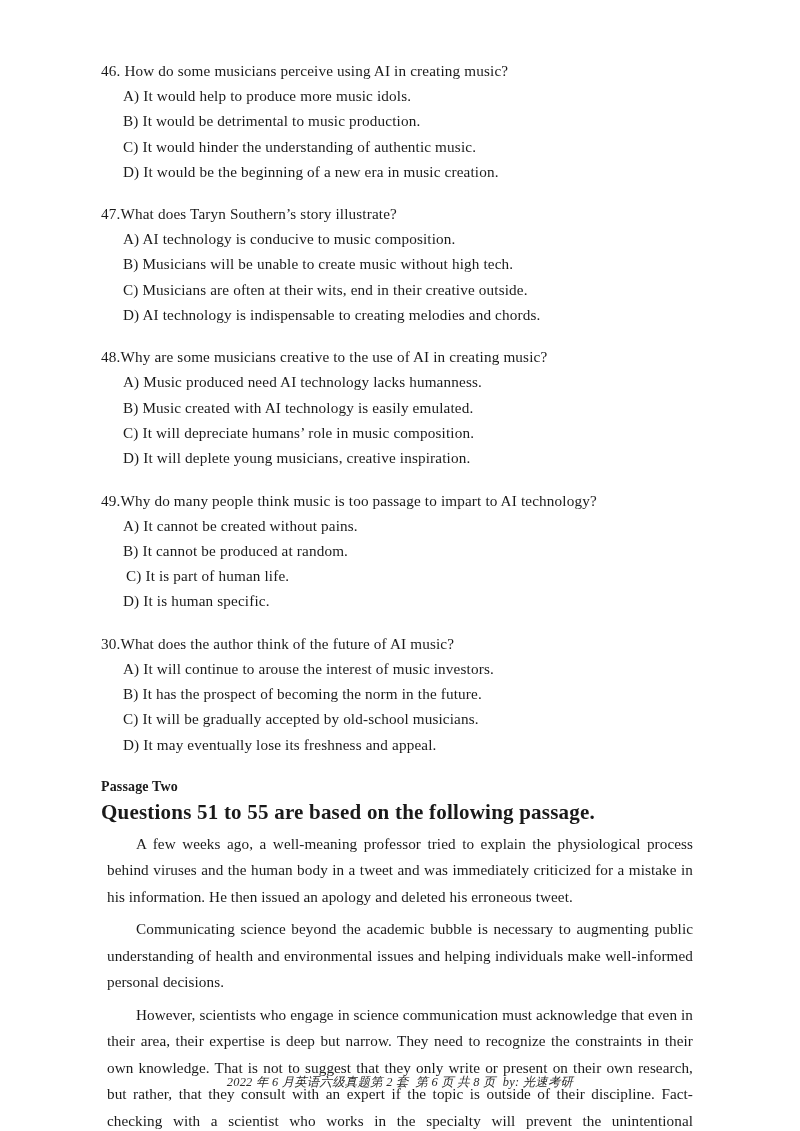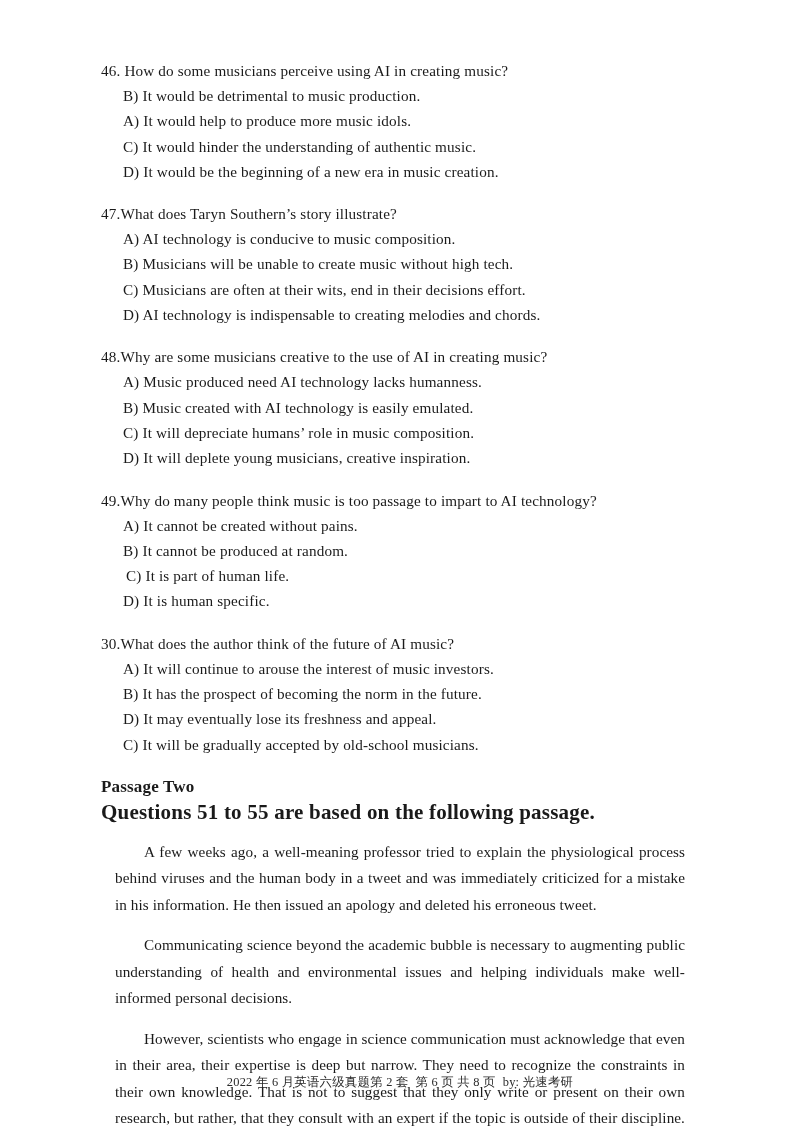--- a/index.html
+++ b/index.html
@@ -51,21 +51,21 @@
     padding-left: 22px;
     letter-spacing: 0.01em;
     white-space: nowrap;
   }
   .option-line.indent-extra {
     padding-left: 25px;
   }
 
   
   .passage-heading {
-    font-size: 17px;
+    font-size: 14px;
     line-height: 25px;
     font-weight: bold;
     letter-spacing: 0.01em;
     font-family: Liberation Serif, serif;
   }
   .passage-subheading {
     font-size: 21px;
     line-height: 26px;
     font-weight: bold;
     letter-spacing: 0.01em;
@@ -73,68 +73,69 @@
   }
 
   
   .passage-para {
     font-size: 15.2px;
     line-height: 26.5px;
     text-align: justify;
     text-justify: inter-word;
     text-indent: 29px;
     letter-spacing: 0.005em;
-    margin: 14px;
+    margin: 6px;
   }
   .passage-para.clipped {
     text-align-last: justify;
   }
 
   
   .footer {
     position: absolute;
     left: 0;
     top: 1074px;
     width: 800px;
     text-align: center;
     font-size: 12.4px;
     color: #2a2a2a;
     font-family: "Liberation Serif", "DejaVu Serif", serif;
     letter-spacing: 0.02em;
     white-space: nowrap;
+    font-style: italic;
   }
   .footer .seg {
     display: inline;
   }
   .footer .gap-sm { display: inline-block; width: 7px; }
 </style>
 </head>
 <body>
 
 <div class="page">
 
   <div class="content">
 
     <div class="question-block">
       <div class="question-line">
         <span class="q-num">46.</span><span> </span> <span>How do some musicians perceive using AI in creating music?</span>
       </div>
+      <div class="option-line">A) It would help to produce more music idols.</div>
       <div class="option-line">B) It would be detrimental to music production.</div>
-      <div class="option-line">A) It would help to produce more music idols.</div>
       <div class="option-line">C) It would hinder the understanding of authentic music.</div>
       <div class="option-line">D) It would be the beginning of a new era in music creation.</div>
     </div>
 
     <div class="question-block">
       <div class="question-line">
         <span class="q-num">47.</span><span></span><span>What does Taryn Southern’s story illustrate?</span>
       </div>
       <div class="option-line">A) AI technology is conducive to music composition.</div>
       <div class="option-line">B) Musicians will be unable to create music without high tech.</div>
-      <div class="option-line">C) Musicians are often at their wits, end in their decisions effort.</div>
+      <div class="option-line">C) Musicians are often at their wits, end in their creative outside.</div>
       <div class="option-line">D) AI technology is indispensable to creating melodies and chords.</div>
     </div>
 
     <div class="question-block">
       <div class="question-line">
         <span class="q-num">48.</span><span></span><span>Why are some musicians creative to the use of AI in creating music?</span>
       </div>
       <div class="option-line">A) Music produced need AI technology lacks humanness.</div>
       <div class="option-line">B) Music created with AI technology is easily emulated.</div>
       <div class="option-line">C) It will depreciate humans’ role in music composition.</div>
@@ -150,22 +151,22 @@
       <div class="option-line indent-extra">C) It is part of human life.</div>
       <div class="option-line">D) It is human specific.</div>
     </div>
 
     <div class="question-block">
       <div class="question-line">
         <span class="q-num">30.</span><span></span><span>What does the author think of the future of AI music?</span>
       </div>
       <div class="option-line">A) It will continue to arouse the interest of music investors.</div>
       <div class="option-line">B) It has the prospect of becoming the norm in the future.</div>
+      <div class="option-line">C) It will be gradually accepted by old-school musicians.</div>
       <div class="option-line">D) It may eventually lose its freshness and appeal.</div>
-      <div class="option-line">C) It will be gradually accepted by old-school musicians.</div>
     </div>
 
     <div class="passage-heading">Passage Two</div>
     <div class="passage-subheading">Questions 51 to 55 are based on the following passage.</div>
 
     <p class="passage-para">A few weeks ago, a well-meaning professor tried to explain the physiological process behind viruses and the human body in a tweet and was immediately criticized for a mistake in his information. He then issued an apology and deleted his erroneous tweet.</p>
     <p class="passage-para">Communicating science beyond the academic bubble is necessary to augmenting public understanding of health and environmental issues and helping individuals make well-informed personal decisions.</p>
     <p class="passage-para clipped">However, scientists who engage in science communication must acknowledge that even in their area, their expertise is deep but narrow. They need to recognize the constraints in their own knowledge. That is not to suggest that they only write or present on their own research, but rather, that they consult with an expert if the topic is outside of their discipline. Fact-checking with a scientist who works in the specialty will prevent the unintentional</p>
 
   </div>

